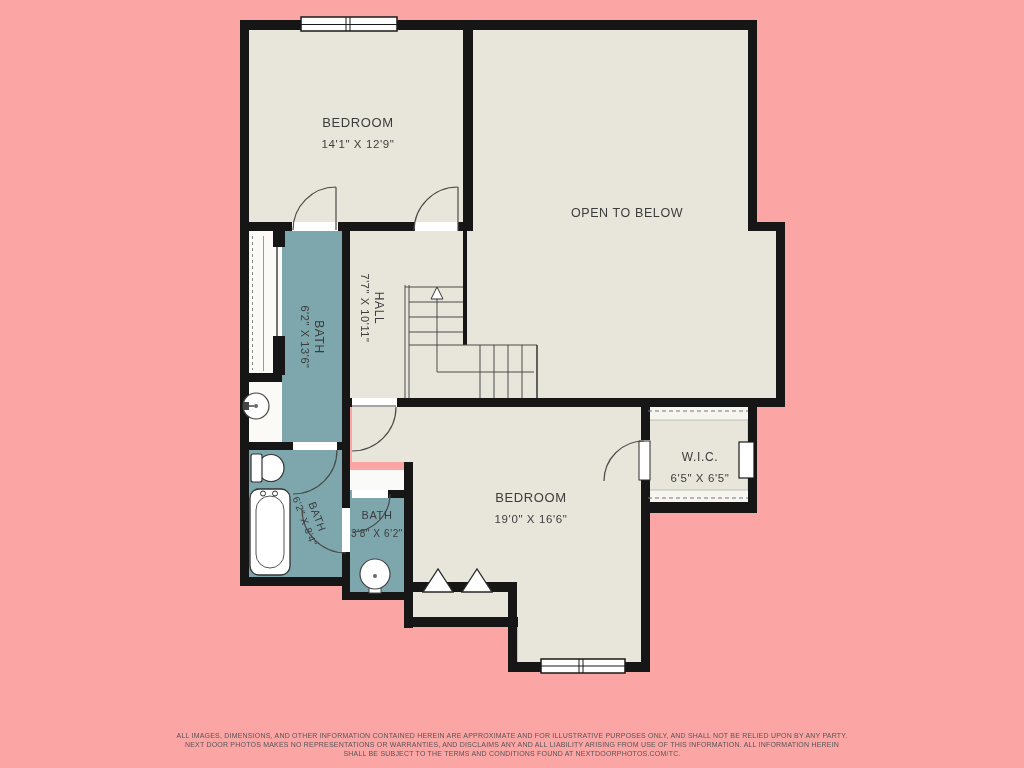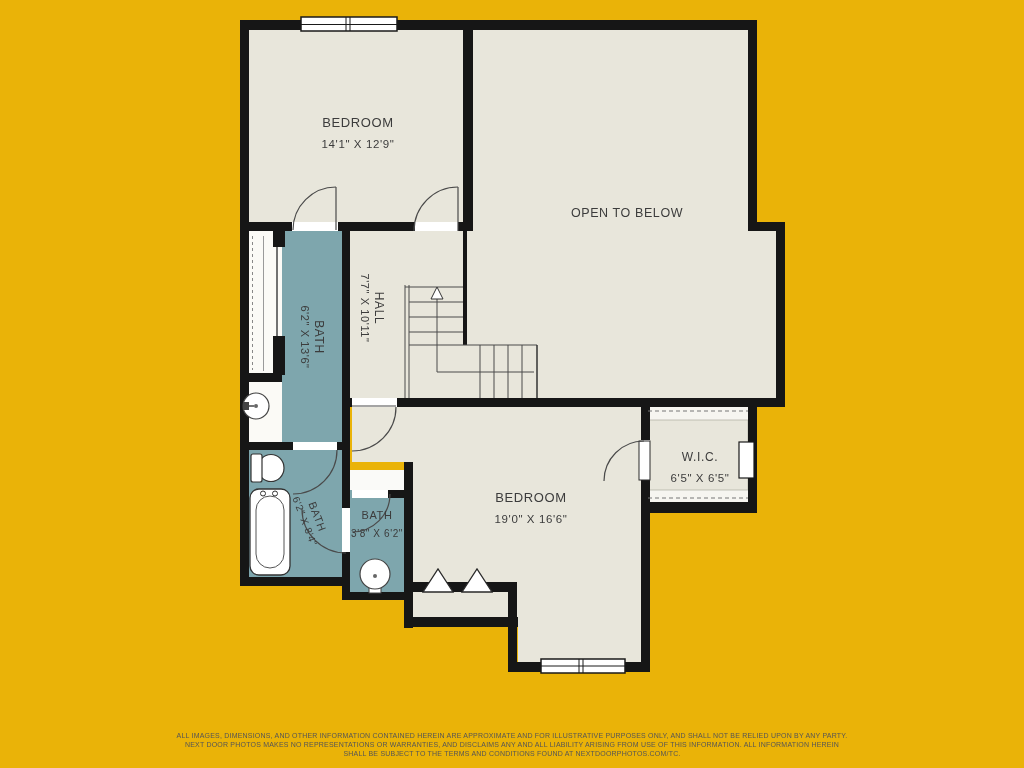--- a/index.html
+++ b/index.html
@@ -1,16 +1,16 @@
 <!DOCTYPE html>
 <html><head>
 <meta charset="utf-8">
 <style>
   html,body{margin:0;padding:0;background:#ffffff;}
-  .canvas{position:relative;width:1024px;height:768px;background:#eab308;overflow:hidden;
+  .canvas{position:relative;width:1024px;height:768px;background:#fca5a5;overflow:hidden;
           font-family:"Liberation Sans", sans-serif;}
   svg text{fill:#3c3c3c;letter-spacing:0.6px;}
   .room-name{font-size:13px;}
   .room-dims{font-size:11.5px;}
   .room-name-sm{font-size:11px;}
   .room-dims-sm{font-size:10px;}
   .footer{position:absolute;left:0;right:0;top:731px;text-align:center;color:#555;
           font-size:7px;line-height:9px;letter-spacing:0.2px;}
 </style>
 </head>

